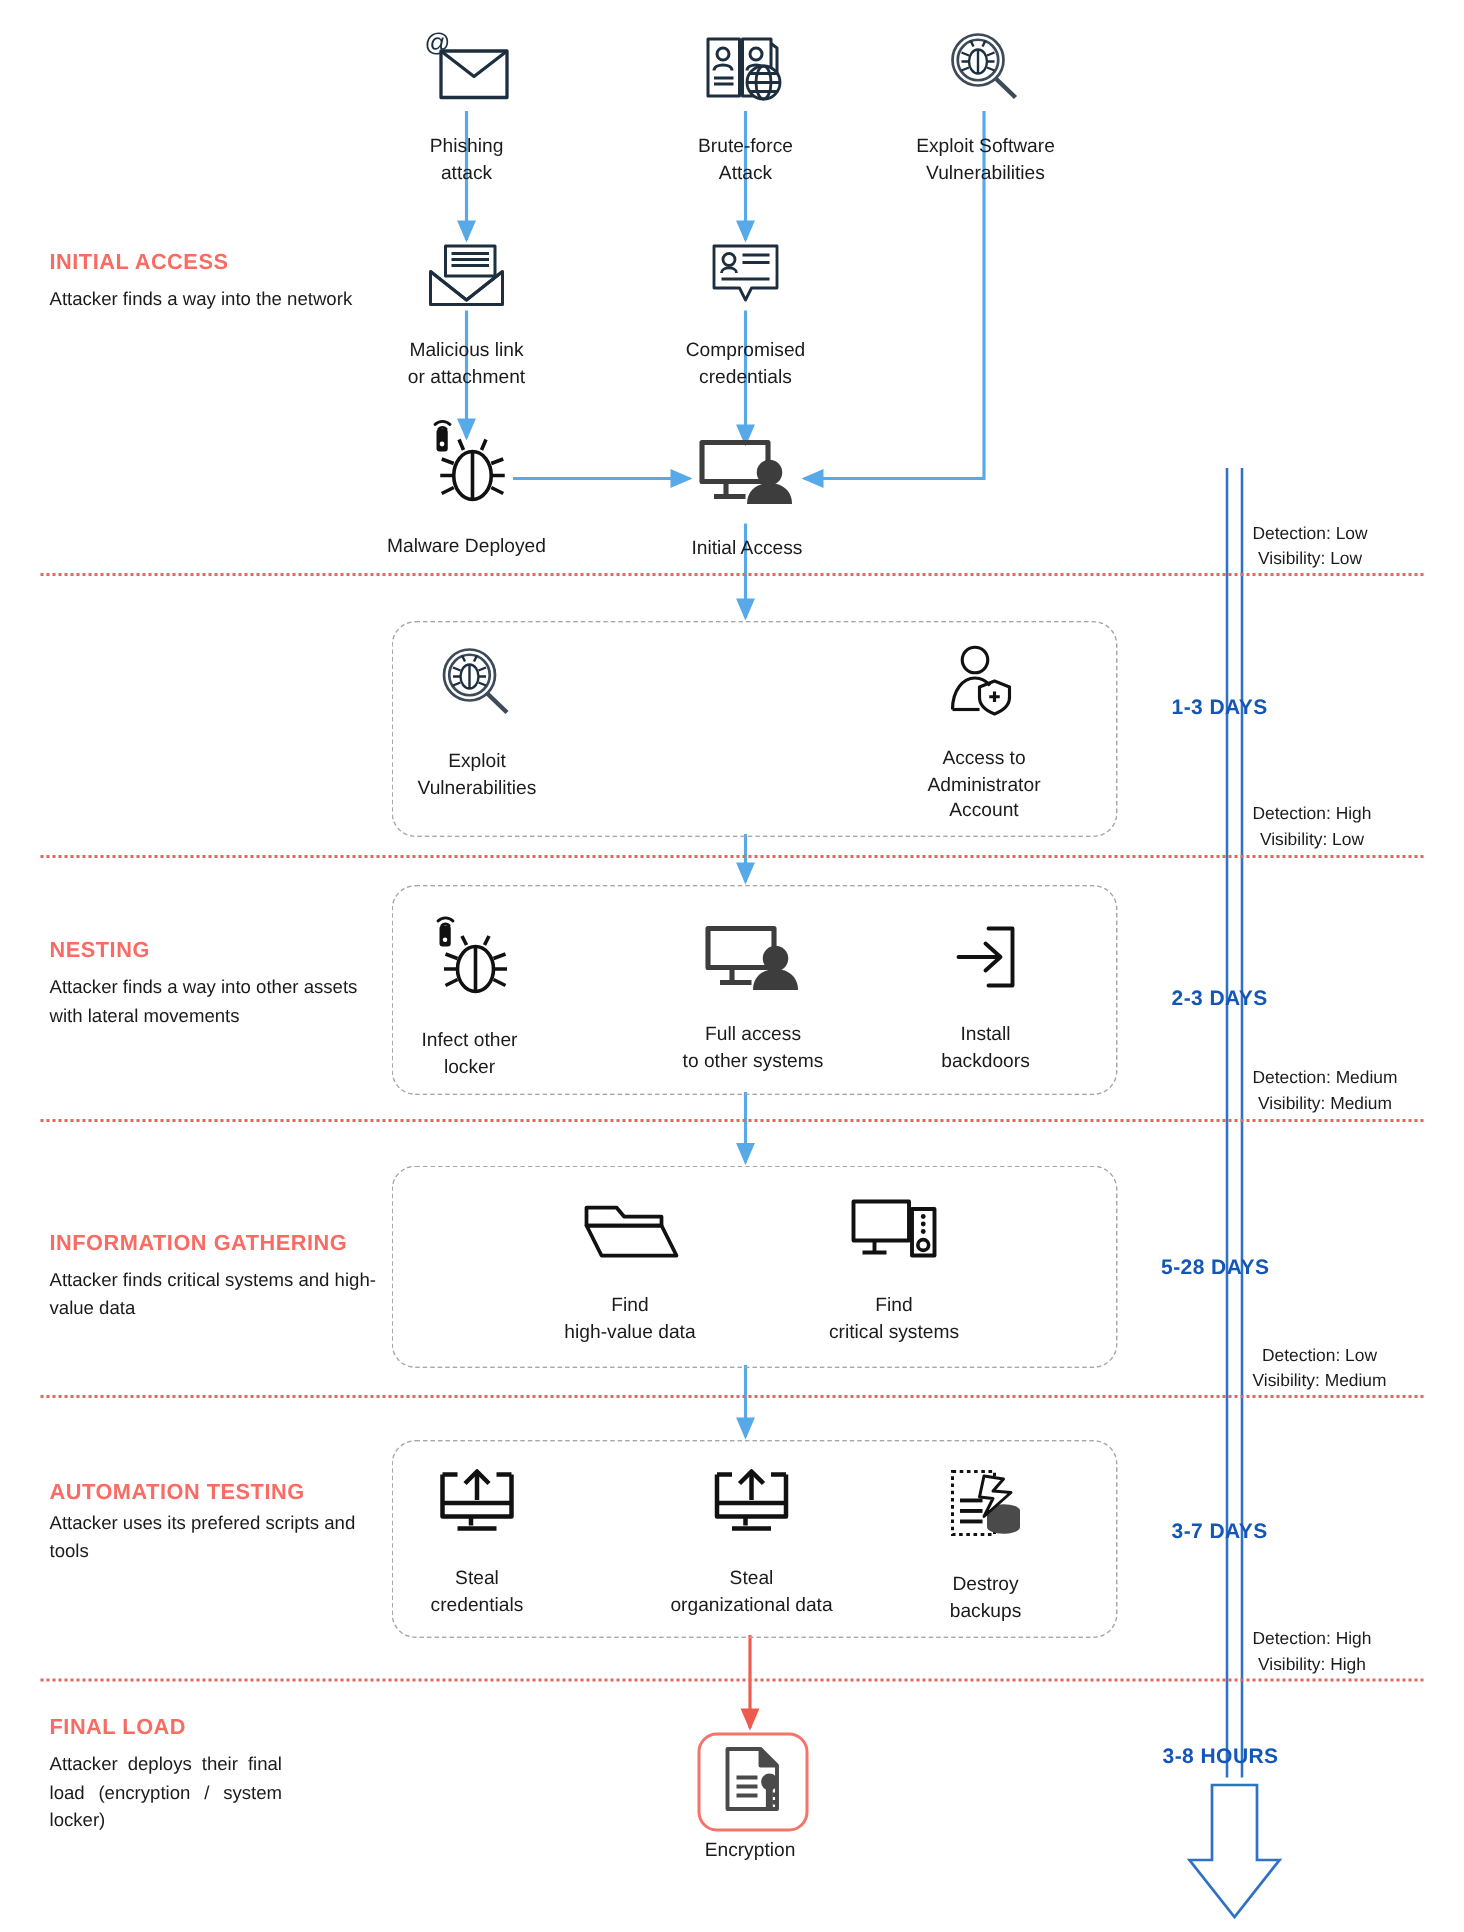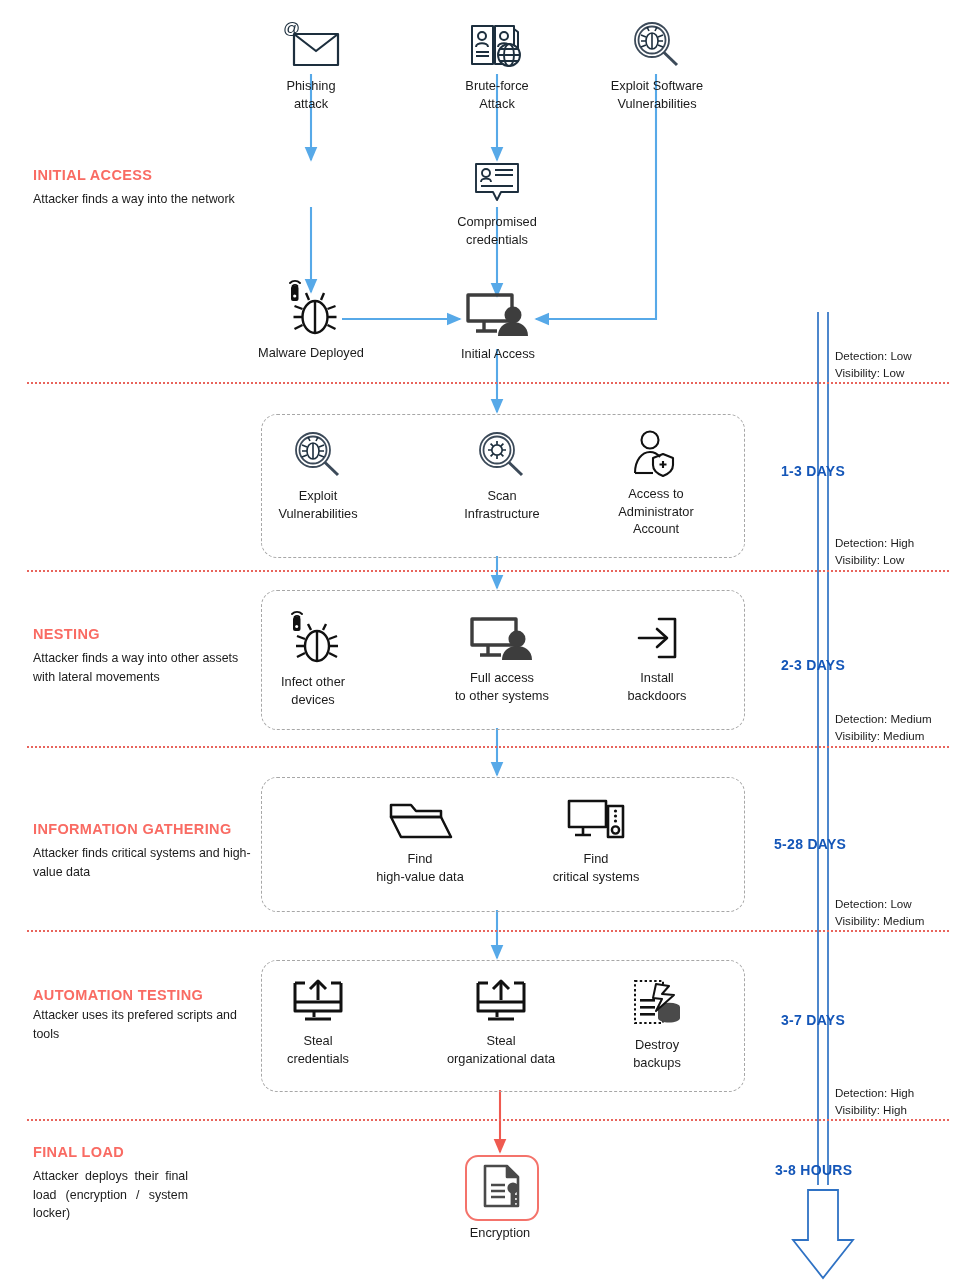--- a/index.html
+++ b/index.html
@@ -10,34 +10,34 @@
 
   
   .phase{position:absolute;left:33px;width:215px;}
   .phase .ttl{color:#f96b63;font-weight:bold;font-size:14.5px;letter-spacing:.35px;
               line-height:18px;margin-bottom:6px;}
   .phase .desc{color:#1b1b1b;font-size:12.4px;line-height:18.5px;}
   .phase.justify .desc{text-align:justify;}
 
   
   .node{position:absolute;text-align:center;}
-  .node .lbl{font-size:12.8px;line-height:17.5px;color:#1b1b1b;margin-top:7px;white-space:pre-line;}
+  .node .lbl{font-size:12.8px;line-height:17.5px;color:#1b1b1b;margin-top:18px;white-space:pre-line;}
   .node .ic{display:flex;align-items:flex-end;justify-content:center;}
 
   
   .groupbox{position:absolute;border:1.6px dashed #a7a7a7;border-radius:16px;}
 
   
   .sep{position:absolute;left:27px;width:922px;height:0;
        border-top:2px dotted #e8645c;}
 
   
   .tl-label{position:absolute;color:#1456b8;font-weight:bold;font-size:14px;
             letter-spacing:.3px;white-space:nowrap;}
-  .dv{position:absolute;font-size:11.6px;line-height:17px;color:#1b1b1b;white-space:nowrap;}
+  .dv{position:absolute;font-size:11.6px;line-height:17px;color:#1b1b1b;white-space:nowrap;text-align:center;}
 
   
   .enc-tile{position:absolute;border:2.6px solid #f4736b;border-radius:13px;
             background:#fff;display:flex;align-items:center;justify-content:center;}
 </style>
 </head>
 <body>
 
 <div class="stage">
 
@@ -175,20 +175,34 @@
           <path d="M19,11 l-2,-4 M25,11 l2,-4"></path>
           <path d="M16,17 l-5,-2 M16,21 l-5,0 M16,25 l-5,2"></path>
           <path d="M28,17 l5,-2 M28,21 l5,0 M28,25 l5,2"></path>
         </g>
       </svg>
     </div>
     <div class="lbl">Exploit Software
 Vulnerabilities</div>
   </div>
 
+  <div class="node" style="left:251px;top:160px;width:120px">
+    <div class="ic">
+      <svg width="58" height="46" viewBox="0 0 58 46">
+        <g fill="none" stroke="#1d2f3e" stroke-width="2" stroke-linejoin="round">
+          <path d="M15,4 L48,4 L48,24 L15,24 Z"></path>
+          <path d="M19,9 h25 M19,13 h25 M19,17 h25"></path>
+          <path d="M5,21 L29,40 L53,21 L53,43 L5,43 Z"></path>
+          <path d="M5,21 L29,40 L53,21"></path>
+        </g>
+      </svg>
+    </div>
+    <div class="lbl">Malicious link
+or attachment</div>
+  </div>
 
   <div class="node" style="left:437px;top:160px;width:120px">
     <div class="ic">
       <svg width="50" height="46" viewBox="0 0 50 46">
         <g fill="none" stroke="#1d2f3e" stroke-width="1.9" stroke-linejoin="round">
           <path d="M4,4 L46,4 L46,32 L29,32 L25,40 L21,32 L4,32 Z"></path>
           <circle cx="14" cy="13" r="4"></circle>
           <path d="M9,22 c0,-4.5 10,-4.5 10,0"></path>
           <path d="M23,10 h18 M23,15 h18 M9,26 h32"></path>
         </g>
@@ -251,39 +265,20 @@
           <path d="M19,11 l-2,-4 M25,11 l2,-4"></path>
           <path d="M16,17 l-5,-2 M16,21 l-5,0 M16,25 l-5,2"></path>
           <path d="M28,17 l5,-2 M28,21 l5,0 M28,25 l5,2"></path>
         </g>
       </svg>
     </div>
     <div class="lbl">Exploit
 Vulnerabilities</div>
   </div>
 
-  <div class="node" style="left:442px;top:430px;width:120px">
-    <div class="ic">
-      <svg width="54" height="50" viewBox="0 0 54 50">
-        <g fill="none" stroke="#3c4a59" stroke-width="1.8">
-          <circle cx="22" cy="20" r="17"></circle>
-          <circle cx="22" cy="20" r="13.5"></circle>
-          <path d="M33.5,32 L47,45" stroke-width="3"></path>
-        </g>
-        <g fill="none" stroke="#1d2f3e" stroke-width="1.7">
-          <circle cx="22" cy="20" r="5.2"></circle>
-          <path d="M22,11 v3.5 M22,25.5 v3.5 M13,20 h3.5 M27.5,20 h3.5
-                   M15.6,13.6 l2.5,2.5 M25.9,23.9 l2.5,2.5
-                   M28.4,13.6 l-2.5,2.5 M18.1,23.9 l-2.5,2.5"></path>
-        </g>
-      </svg>
-    </div>
-    <div class="lbl">Scan
-Infrastructure</div>
-  </div>
 
   <div class="node" style="left:596px;top:428px;width:120px">
     <div class="ic">
       <svg width="52" height="50" viewBox="0 0 52 50">
         <g fill="none" stroke="#111" stroke-width="2.1" stroke-linejoin="round">
           <circle cx="20" cy="12" r="8.5"></circle>
           <path d="M5,45 c0,-13 7,-21 15,-21 c4,0 7.5,2 10,5"></path>
           <path d="M5,45 h18"></path>
           <path d="M33,26 l10,4 v7 c0,6 -5,9 -10,11 c-5,-2 -10,-5 -10,-11 v-7 Z"></path>
           <path d="M33,33 v7 M29.5,36.5 h7"></path>
@@ -309,21 +304,21 @@
         <g fill="none" stroke="#111" stroke-width="2.4">
           <ellipse cx="40" cy="38" rx="12" ry="15"></ellipse>
           <path d="M40,23 v30"></path>
           <path d="M34,22 l-3,-6 M46,22 l3,-6"></path>
           <path d="M28,31 l-8,-3 M28,38 l-9,0 M28,45 l-8,4"></path>
           <path d="M52,31 l8,-3 M52,38 l9,0 M52,45 l8,4"></path>
         </g>
       </svg>
     </div>
     <div class="lbl">Infect other
-devices</div>
+locker</div>
   </div>
 
   <div class="node" style="left:429px;top:614px;width:146px">
     <div class="ic">
       <svg width="72" height="48" viewBox="0 0 72 48">
         <g fill="none" stroke="#3d3d3d" stroke-width="3.4" stroke-linejoin="round">
           <path d="M6,5 L50,5 L50,31 L6,31 Z"></path>
           <path d="M22,31 L22,40 M14,41 L35,41"></path>
         </g>
         <g fill="#3d3d3d">

